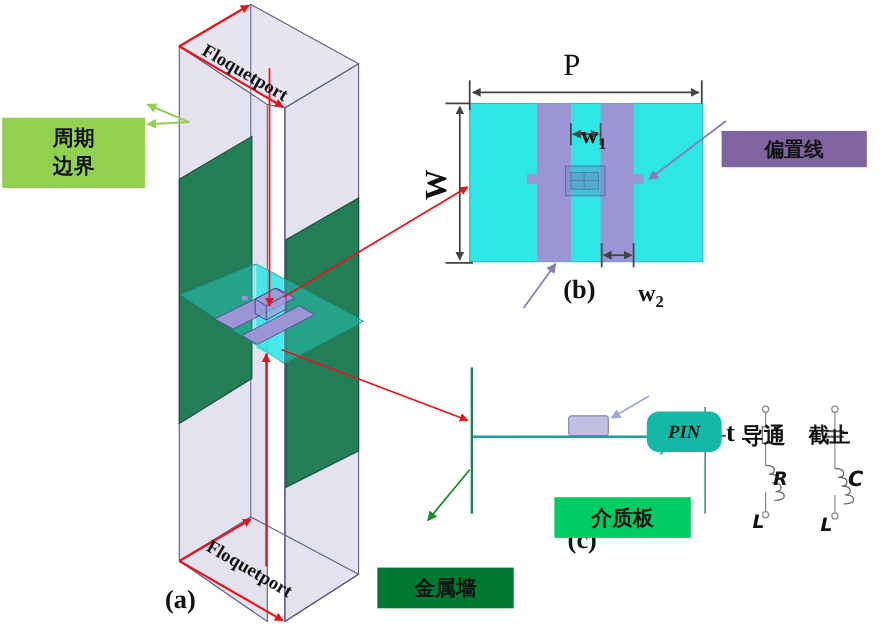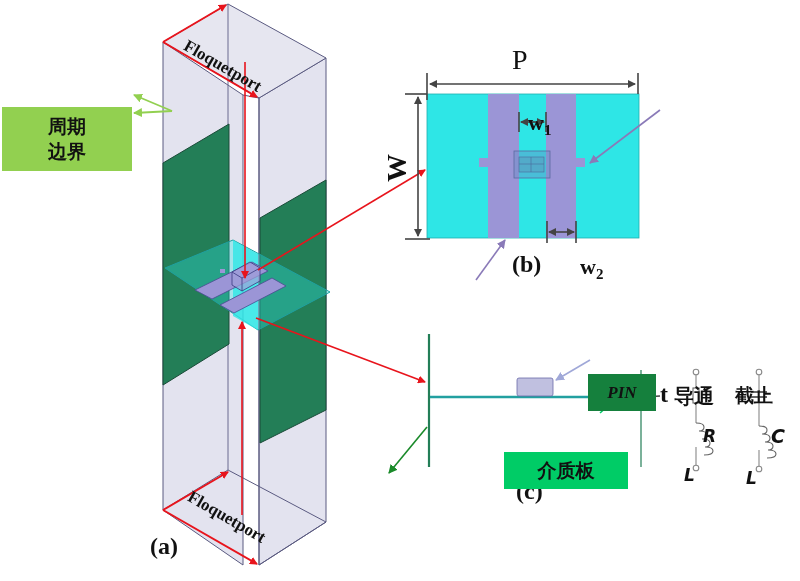--- a/index.html
+++ b/index.html
@@ -166,24 +166,26 @@
 
   <div class="txt" style="left:512px;top:44px;font-size:28px;font-weight:normal;">P</div>
   <div class="txt" style="left:381px;top:182px;font-size:28px;transform:rotate(-90deg);transform-origin:left top;">W</div>
   <div class="txt" style="left:528px;top:110px;font-size:22px;">
     <span>w</span><sub style="font-size:15px;">1</sub>
   </div>
   <div class="txt" style="left:580px;top:218px;font-size:22px;margin-top:36px;">
     <span>w</span><sub style="font-size:15px;">2</sub>
   </div>
 
+  <div class="lbl" style="left:656px;top:79px;width:132px;height:33px;background:#8064a2;font-size:18px;">偏置线</div>
 
 
-  <div class="lbl" style="left:588px;top:334px;width:68px;height:37px;background:#15803d;font-size:17px;font-style:italic;font-family:'Liberation Serif','DejaVu Serif',serif;">PIN</div>
+  <div class="lbl" style="left:588px;top:334px;width:68px;height:37px;background:#14b8a6;font-size:17px;font-style:italic;font-family:'Liberation Serif','DejaVu Serif',serif;border-radius:11px;">PIN</div>
   <div class="lbl" style="left:504px;top:412px;width:124px;height:37px;background:#00cc66;font-size:19px;">介质板</div>
+  <div class="lbl" style="left:343px;top:476px;width:124px;height:37px;background:#007a33;font-size:19px;">金属墙</div>
   <div class="txt" style="left:660px;top:381px;font-size:24px;">t</div>
 
   <div class="lbl" style="left:674px;top:344px;width:46px;height:24px;font-size:20px;justify-content:flex-start;">导通</div>
   <div class="lbl" style="left:735px;top:344px;width:50px;height:24px;font-size:19px;justify-content:flex-start;">截止</div>
 
   <div class="lbl" style="left:703px;top:386px;font-size:17px;font-style:italic;">R</div>
   <div class="lbl" style="left:684px;top:425px;font-size:17px;font-style:italic;">L</div>
   <div class="lbl" style="left:771px;top:385px;font-size:19px;font-style:italic;">C</div>
   <div class="lbl" style="left:746px;top:428px;font-size:17px;font-style:italic;">L</div>
 

